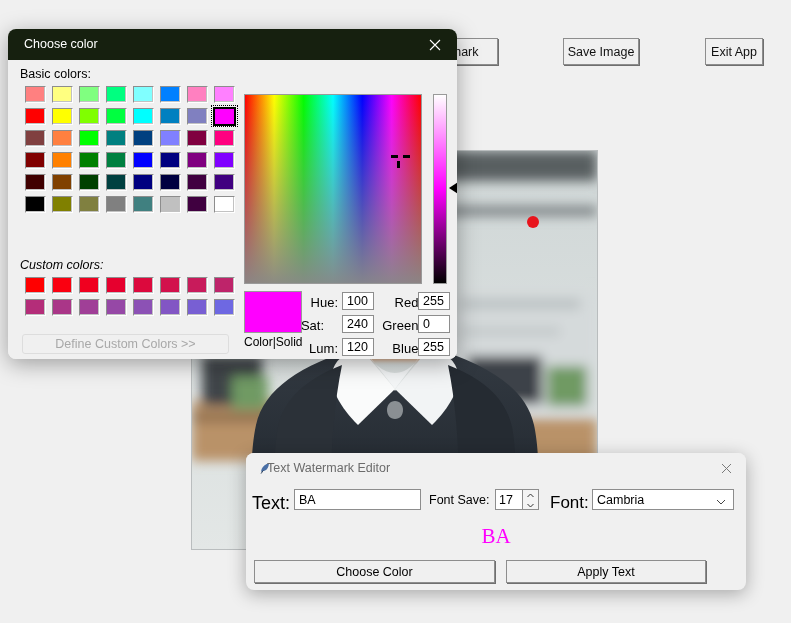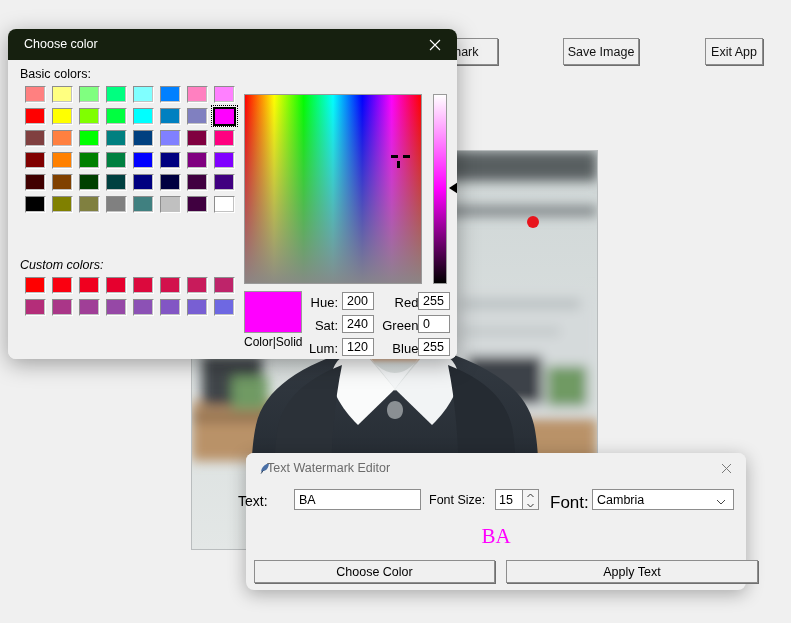--- a/index.html
+++ b/index.html
@@ -79,53 +79,53 @@
   #lum-arrow{position:absolute;left:441px;top:153px;width:0;height:0;
      border-top:6px solid transparent;border-bottom:6px solid transparent;border-right:9px solid #000;}
 
   
   #color-preview{position:absolute;left:236px;top:262px;width:58px;height:42px;background:#ff00ff;border:1px solid #9a9a9a;box-sizing:border-box;}
   #color-solid-label{position:absolute;left:236px;top:306px;width:58px;text-align:center;font-size:12px;}
   .fl{position:absolute;font-size:13px;text-align:right;}
   .fv{position:absolute;height:18px;background:#fff;border:1px solid #8d8d8d;
       font-size:12.5px;display:flex;align-items:center;padding-left:4px;box-sizing:border-box;}
   #lbl-hue{left:290px;top:266px;width:40px;}  #val-hue{left:334px;top:263px;width:32px;}
-  #lbl-sat{left:290px;top:289px;width:40px;}  #val-sat{left:334px;top:286px;width:32px;}
+  #lbl-sat{left:276px;top:289px;width:40px;}  #val-sat{left:334px;top:286px;width:32px;}
   #lbl-lum{left:290px;top:312px;width:40px;}  #val-lum{left:334px;top:309px;width:32px;}
   #lbl-red{left:372px;top:266px;width:42px;}  #val-red{left:410px;top:263px;width:32px;}
   #lbl-green{left:363px;top:289px;width:51px;}#val-green{left:410px;top:286px;width:32px;}
   #lbl-blue{left:372px;top:312px;width:42px;} #val-blue{left:410px;top:309px;width:32px;}
 
   
   #twe{position:absolute;left:246px;top:453px;width:500px;height:137px;background:#f0f0f0;
     border-radius:8px;box-shadow:0 4px 18px rgba(0,0,0,.30);overflow:hidden;}
   #twe-title{position:absolute;left:0;top:0;width:500px;height:30px;background:#f0f0f0;}
   #twe-icon{position:absolute;left:12px;top:8px;width:14px;height:15px;}
   #twe-title-text{position:absolute;left:21px;top:8px;font-size:12.5px;color:#6b6b6b;}
   #twe-close{position:absolute;right:0;top:0;width:40px;height:30px;display:flex;align-items:center;justify-content:center;color:#7a7a7a;}
 
-  #lbl-text{position:absolute;left:238px;top:493px;font-size:14px;text-align:right;}
+  #lbl-text{position:absolute;left:252px;top:493px;font-size:18px;text-align:right;}
   #inp-text{position:absolute;left:294px;top:489px;width:127px;height:21px;background:#fff;
     border:1px solid #8d8d8d;font-size:12.5px;display:flex;align-items:center;padding-left:4px;box-sizing:border-box;}
   #lbl-fontsize{position:absolute;left:429px;top:493px;font-size:12.5px;}
   #inp-fontsize{position:absolute;left:495px;top:489px;width:27px;height:21px;background:#fff;
     border:1px solid #8d8d8d;border-right:none;font-size:12.5px;display:flex;align-items:center;padding-left:3px;box-sizing:border-box;}
   #spin-box{position:absolute;left:522px;top:489px;width:17px;height:21px;border:1px solid #8d8d8d;background:#f4f4f4;box-sizing:border-box;}
   #spin-up,#spin-down{position:absolute;left:0;width:15px;height:10px;display:flex;align-items:center;justify-content:center;}
   #spin-up{top:0;} #spin-down{top:10px;}
   #lbl-font{position:absolute;left:550px;top:493px;font-size:17px;}
   #sel-font{position:absolute;left:592px;top:489px;width:142px;height:21px;background:#fff;
     border:1px solid #8d8d8d;font-size:12.5px;display:flex;align-items:center;padding-left:4px;box-sizing:border-box;}
   #sel-font-caret{position:absolute;right:7px;top:5px;color:#444;}
   #preview-text{position:absolute;left:246px;top:524px;width:500px;text-align:center;
     font-family:"Liberation Serif","DejaVu Serif",serif;font-size:21px;color:#ff00ff;}
   .dbtn{position:absolute;height:23px;background:#f0f0f0;border:1px solid #8d8d8d;
     box-shadow:1px 1px 0 #6f6f6f;display:flex;align-items:center;justify-content:center;font-size:12.5px;box-sizing:border-box;}
   #btn-choose-color{left:254px;top:560px;width:241px;}
-  #btn-apply-text{left:506px;top:560px;width:252px;}
+  #btn-apply-text{left:506px;top:560px;width:200px;}
 </style>
 </head>
 <body>
 
 <div id="app-window">
 
 
   <div class="tbbtn" id="btn-text-watermark">Text Watermark</div>
   <div class="tbbtn" id="btn-save-image">Save Image</div>
   <div class="tbbtn" id="btn-exit-app">Exit App</div>
@@ -390,36 +390,37 @@
         <div class="sw" style="background: rgb(130, 86, 196);"></div>
       </div>
       <div class="sw-cell">
         <div class="sw" style="background: rgb(120, 95, 211);"></div>
       </div>
       <div class="sw-cell">
         <div class="sw" style="background: rgb(110, 104, 226);"></div>
       </div>
     </div>
 
+  <div id="btn-define">Define Custom Colors &gt;&gt;</div>
 
   <div id="sv-field">
     <div id="sv-hue"></div>
     <div id="sv-white"></div>
     <span class="xh" id="xh-l"></span>
     <span class="xh" id="xh-r"></span>
     <span class="xh" id="xh-b"></span>
   </div>
   <div id="lum-bar"></div>
   <div id="lum-arrow"></div>
 
   <div id="color-preview" style="background: rgb(255, 0, 255);"></div>
   <div id="color-solid-label">Color|Solid</div>
 
   <span class="fl" id="lbl-hue">Hue:</span>
-  <div class="fv" id="val-hue">200</div>
+  <div class="fv" id="val-hue">100</div>
   <span class="fl" id="lbl-sat">Sat:</span>
   <div class="fv" id="val-sat">240</div>
   <span class="fl" id="lbl-lum">Lum:</span>
   <div class="fv" id="val-lum">120</div>
   <span class="fl" id="lbl-red">Red:</span>
   <div class="fv" id="val-red">255</div>
   <span class="fl" id="lbl-green">Green:</span>
   <div class="fv" id="val-green">0</div>
   <span class="fl" id="lbl-blue">Blue:</span>
   <div class="fv" id="val-blue">255</div>
@@ -439,22 +440,22 @@
       <svg width="11" height="11" viewBox="0 0 11 11">
           <path d="M1 1l9 9M10 1l-9 9" stroke="#7a7a7a" stroke-width="1"></path>
         </svg>
     </div>
   </div>
 </div>
 
 <span id="lbl-text">Text:</span>
 <div id="inp-text">BA</div>
 
-<span id="lbl-fontsize">Font Size:</span>
-<div id="inp-fontsize">15</div>
+<span id="lbl-fontsize">Font Save:</span>
+<div id="inp-fontsize">17</div>
 <div id="spin-box">
   <div id="spin-up">
     <svg width="7" height="5" viewBox="0 0 7 5">
         <path d="M0.5 4L3.5 1l3 3" stroke="#333" fill="none" stroke-width="1"></path>
       </svg>
   </div>
   <div id="spin-down">
     <svg width="7" height="5" viewBox="0 0 7 5">
         <path d="M0.5 1L3.5 4l3-3" stroke="#333" fill="none" stroke-width="1"></path>
       </svg>

